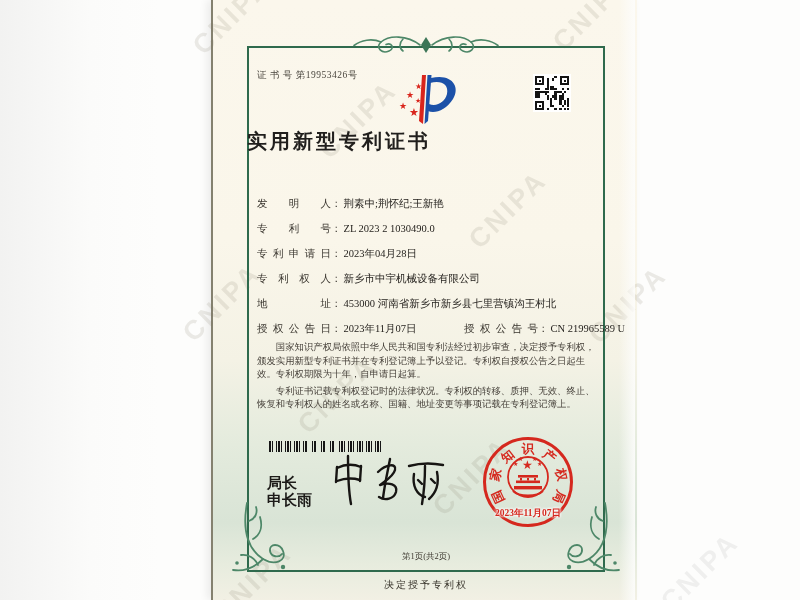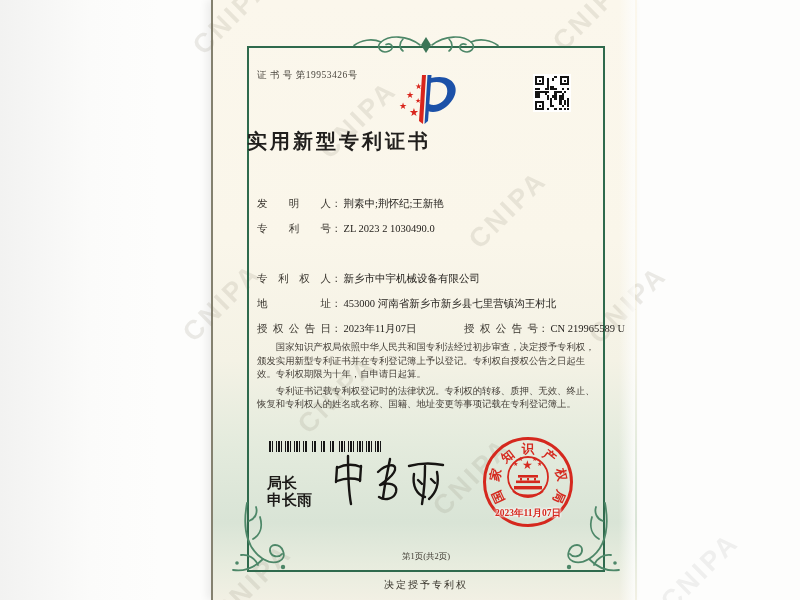--- a/index.html
+++ b/index.html
@@ -231,20 +231,23 @@
   </div>
 
   <div class="title">实用新型专利证书</div>
 
   <div class="row" style="top:197px">
     <span class="lbl">发明人</span><span class="sep">：</span><span class="val">荆素中;荆怀纪;王新艳</span>
   </div>
   <div class="row" style="top:222px">
     <span class="lbl">专利号</span><span class="sep">：</span><span class="val">ZL 2023 2 1030490.0</span>
   </div>
+  <div class="row" style="top:247px">
+    <span class="lbl">专利申请日</span><span class="sep">：</span><span class="val">2023年04月28日</span>
+  </div>
   <div class="row" style="top:272px">
     <span class="lbl">专利权人</span><span class="sep">：</span><span class="val">新乡市中宇机械设备有限公司</span>
   </div>
   <div class="row" style="top:297px">
     <span class="lbl">地址</span><span class="sep">：</span><span class="val">453000 河南省新乡市新乡县七里营镇沟王村北</span>
   </div>
   <div class="row" style="top:322px">
     <span class="lbl">授权公告日</span><span class="sep">：</span><span class="val">2023年11月07日</span>
     <span class="group2">
       <span class="lbl">授权公告号</span><span class="sep">：</span><span class="val">CN 219965589 U</span>

